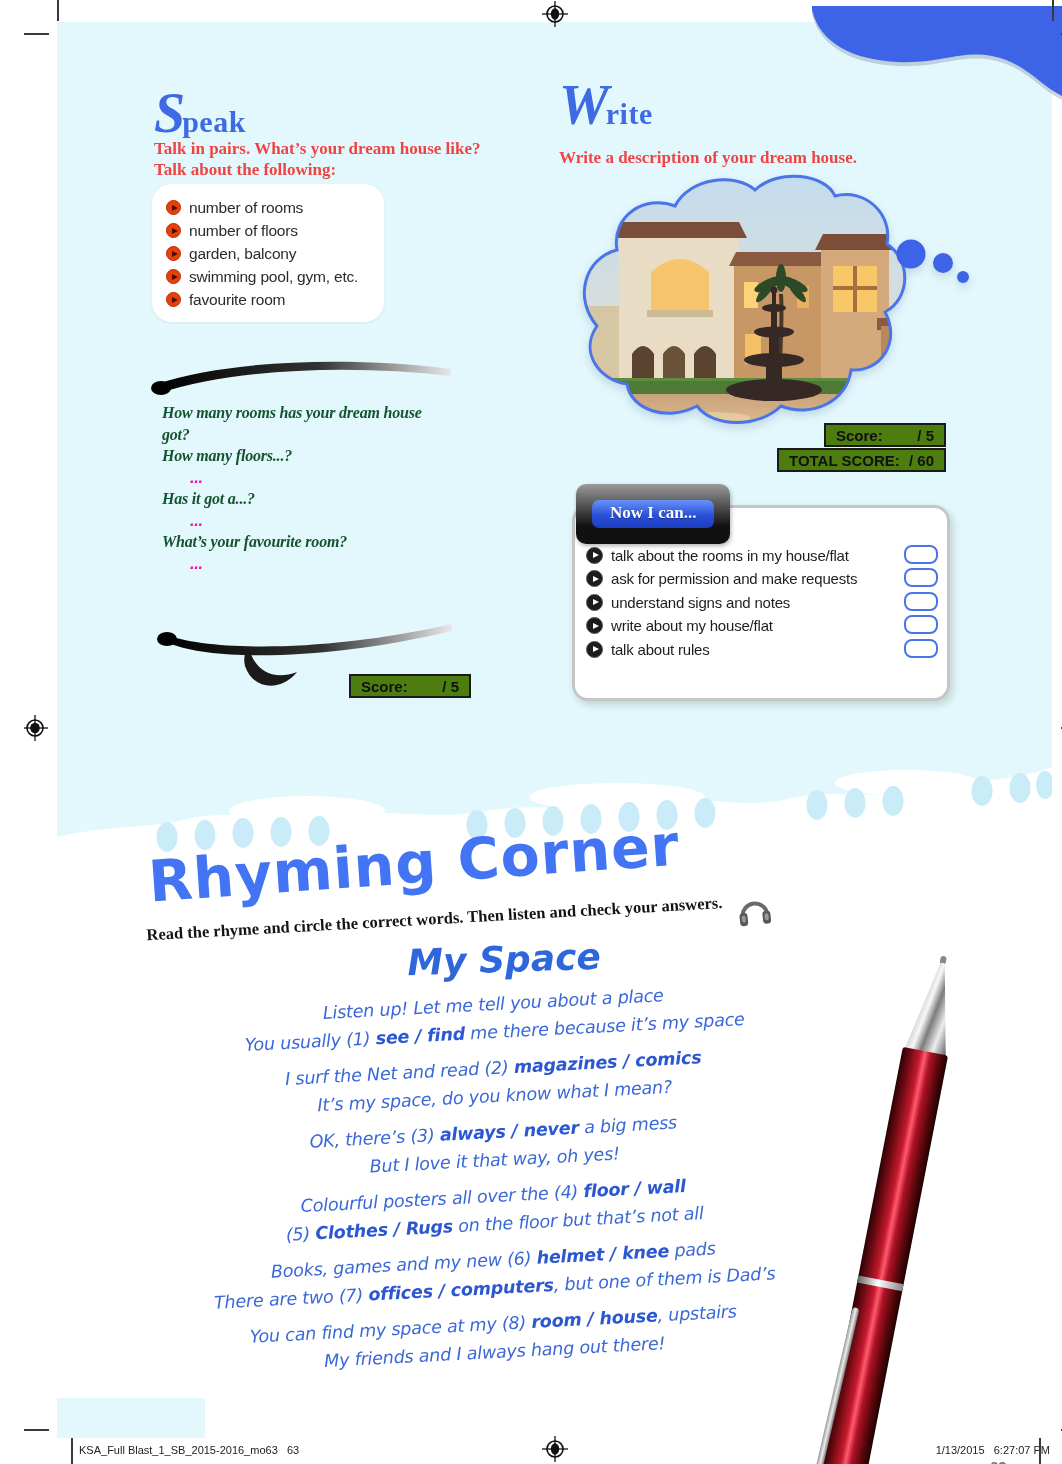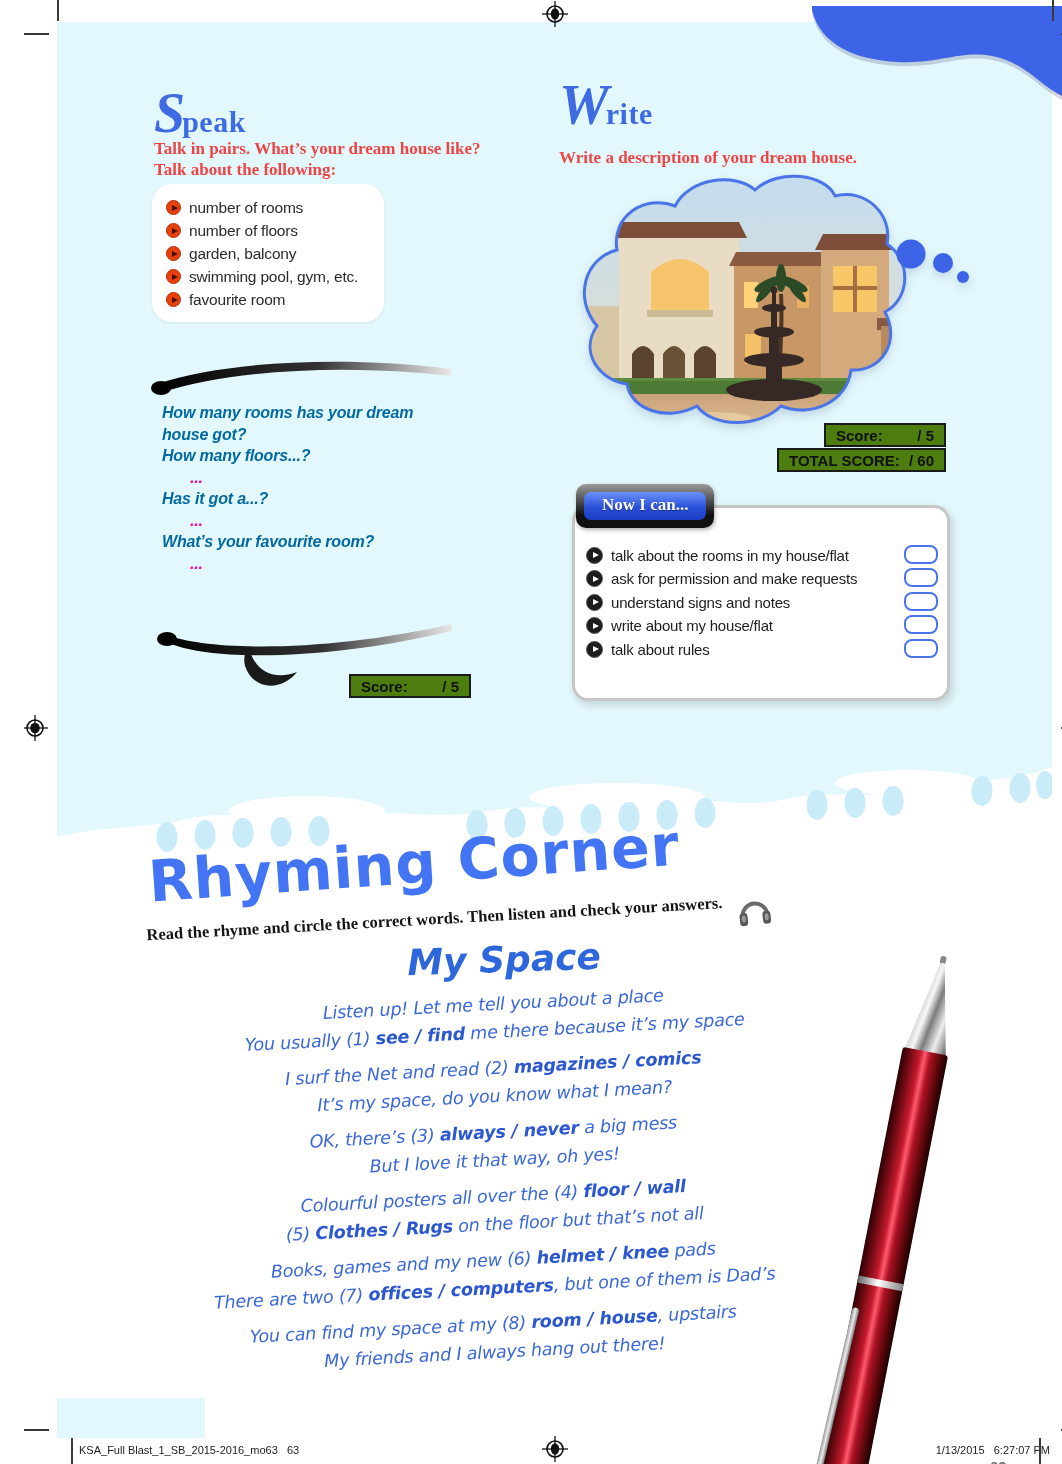--- a/index.html
+++ b/index.html
@@ -27,34 +27,34 @@
             display:inline-flex;align-items:center;justify-content:center;flex:none;}
   .play-red .tri{border-left-color:#4a0e00;}
   .play-dark{width:15px;height:15px;border-radius:50%;background:#1c1c1c;border:1px solid #555;
              display:inline-flex;align-items:center;justify-content:center;flex:none;}
   .play-dark .tri{border-left-color:#fff;}
   .tri{display:inline-block;width:0;height:0;border-top:3.5px solid transparent;
        border-bottom:3.5px solid transparent;border-left:6px solid #fff;margin-left:2px;}
   
   .dlg{position:absolute;left:138px;top:402px;width:260px;
        font:italic 700 16px/21.5px "Liberation Sans",sans-serif;letter-spacing:-.2px;}
-  .dlg .q{color:#0369a1;}
+  .dlg .q{color:#14532d;font-family:Liberation Serif, serif;}
   .dlg .a{color:#F30AA0;padding-left:28px;}
   .brush{position:absolute;left:125px;top:352px;}
   
   .score-box{position:absolute;height:24px;background:#4d7c0f;border:2px solid #1a1a1a;
              display:flex;align-items:center;justify-content:space-between;
              padding:0 10px;box-sizing:border-box;font:700 15px "Liberation Sans",sans-serif;color:#111;}
   
   .cloud-svg{position:absolute;left:535px;top:166px;filter:drop-shadow(0 4px 5px rgba(30,60,120,.18));}
   
   .nic-panel{position:absolute;left:548px;top:505px;width:378px;height:196px;background:#fff;
              border:3px solid #c6c6c6;border-radius:16px;box-sizing:border-box;
              box-shadow:3px 4px 8px rgba(0,0,0,.15);}
-  .nic-tab{position:absolute;left:552px;top:484px;padding:8px;border-radius:10px;
+  .nic-tab{position:absolute;left:552px;top:484px;padding:16px;border-radius:10px;
            background:linear-gradient(180deg,#9a9a9a,#111 70%);box-shadow:1px 2px 4px rgba(0,0,0,.3);}
   .nic-tab-inner{border-radius:7px;background:linear-gradient(180deg,#6a92f8,#2a50d8 55%,#1a3cc0);
                  padding:3px 18px 5px;font:700 17px "Liberation Serif",serif;color:#fff;text-shadow:0 1px 1px rgba(0,0,0,.4);}
   .nic-list{position:absolute;left:562px;top:540px;width:352px;}
   .nic-row{display:flex;align-items:flex-end;gap:8px;height:23.5px;}
   .nic-label{font:15px "Liberation Sans",sans-serif;color:#1d1d1d;letter-spacing:-.2px;}
   .nic-check{margin-left:auto;width:30px;height:15px;border:2px solid #4A74E8;border-radius:8px;background:#fff;flex:none;}
   
   .rc-title{position:absolute;left:105px;top:835px;width:570px;text-align:center;
             font:700 57px/1 "DejaVu Sans",sans-serif;color:#4374F4;letter-spacing:1px;

